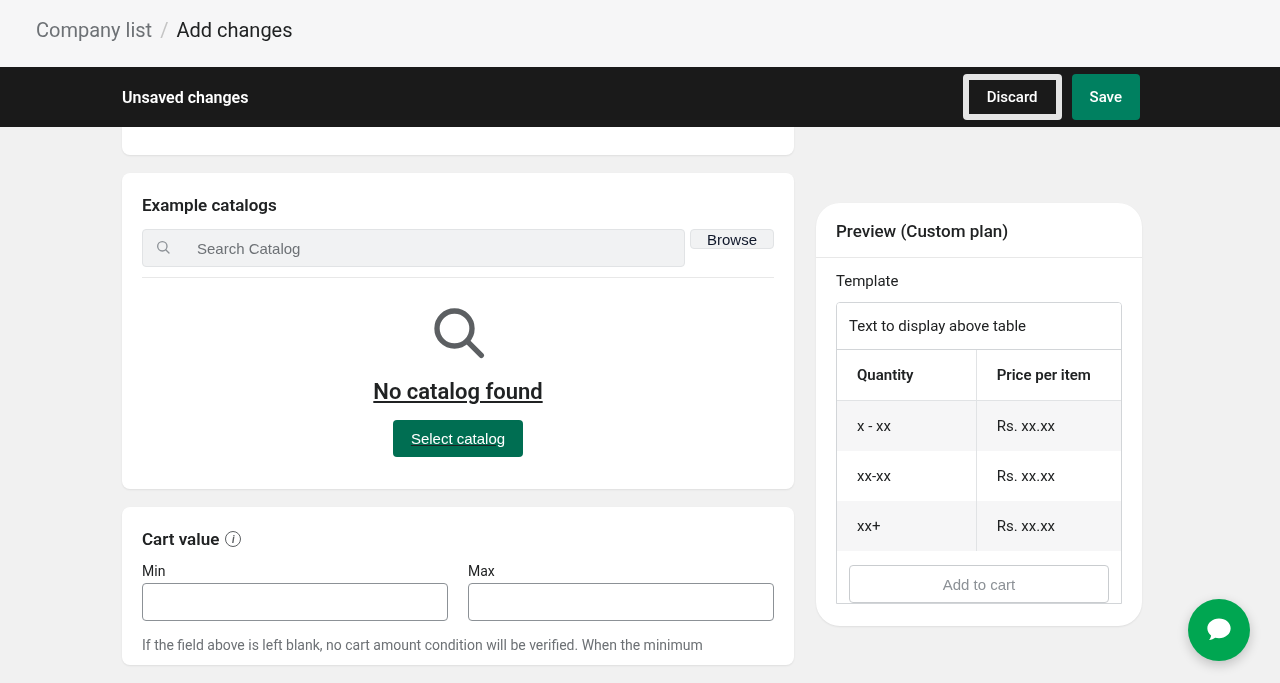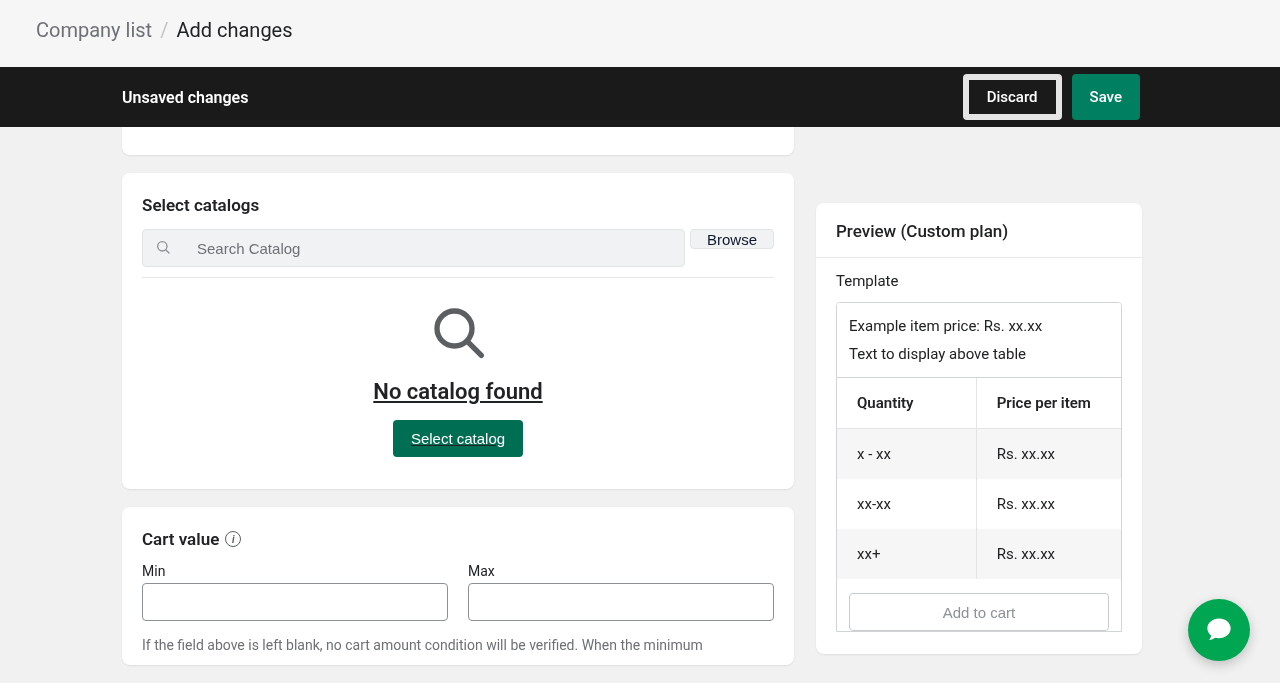--- a/index.html
+++ b/index.html
@@ -165,21 +165,21 @@
     font-size: 14px;
   }
   .helper-text {
     margin-top: 14px;
     font-size: 14px;
     color: #6d7175;
     line-height: 1.45;
   }
 
   
-  .preview-card { padding: 18px 20px 22px 20px; }
+  .preview-card { padding: 18px 20px 22px 20px; border-radius: 24px; }
   .preview-title { font-size: 17px; font-weight: 500; }
   .preview-sep { border: none; border-top: 1px solid #e8e8e8; margin: 16px -20px 14px -20px; }
   .preview-sub { font-size: 15px; color: #202223; margin-bottom: 12px; }
 
   .preview-table {
     border: 1px solid #d2d5d8;
     border-radius: 4px 4px 0 0;
     overflow: hidden;
   }
   .pt-head {
@@ -251,21 +251,21 @@
   </div>
 </div>
 
 <div class="page">
 
   <div class="left-col">
 
     <div class="card card-stub"></div>
 
     <div class="card catalogs-card">
-      <div class="card-title">Select catalogs</div>
+      <div class="card-title">Example catalogs</div>
       <div class="search-row">
         <div class="search-box">
           <span>
             <svg width="16" height="16" viewBox="0 0 24 24" fill="none" stroke-width="2" stroke-linecap="round">
               <circle cx="11" cy="11" r="7"></circle>
               <line x1="21" y1="21" x2="16.5" y2="16.5"></line>
             </svg>
           </span>
           <input type="text" placeholder="Search Catalog" style="">
         </div>
@@ -304,21 +304,20 @@
   </div>
 
   <div class="right-col">
     <div class="card preview-card">
       <div class="preview-title">Preview (Custom plan)</div>
       <hr class="preview-sep">
       <div class="preview-sub">Template</div>
 
       <div class="preview-table">
         <div class="pt-head">
-          <div class="pt-price-line">Example item price: Rs. xx.xx</div>
           <div class="pt-above-line">Text to display above table</div>
         </div>
         <table class="pt">
           <thead>
             <tr>
               <th>Quantity</th>
               <th>Price per item</th>
             </tr>
           </thead>
           <tbody>

